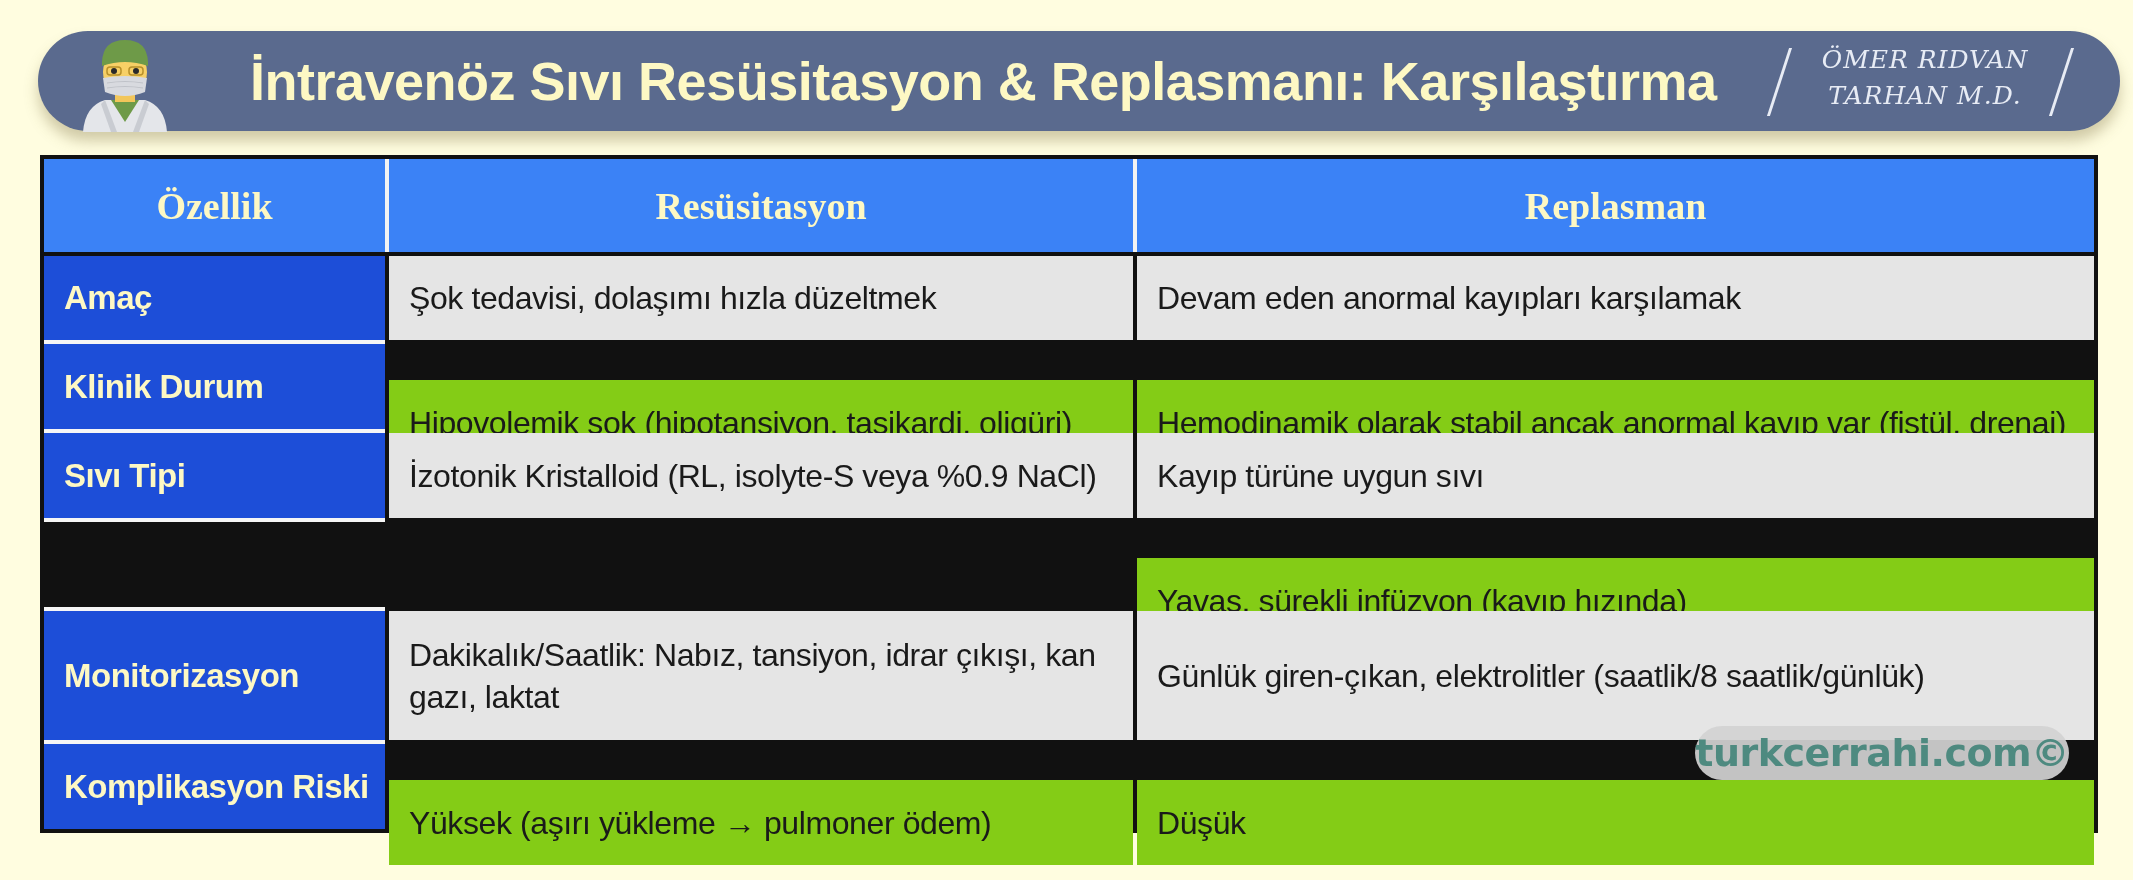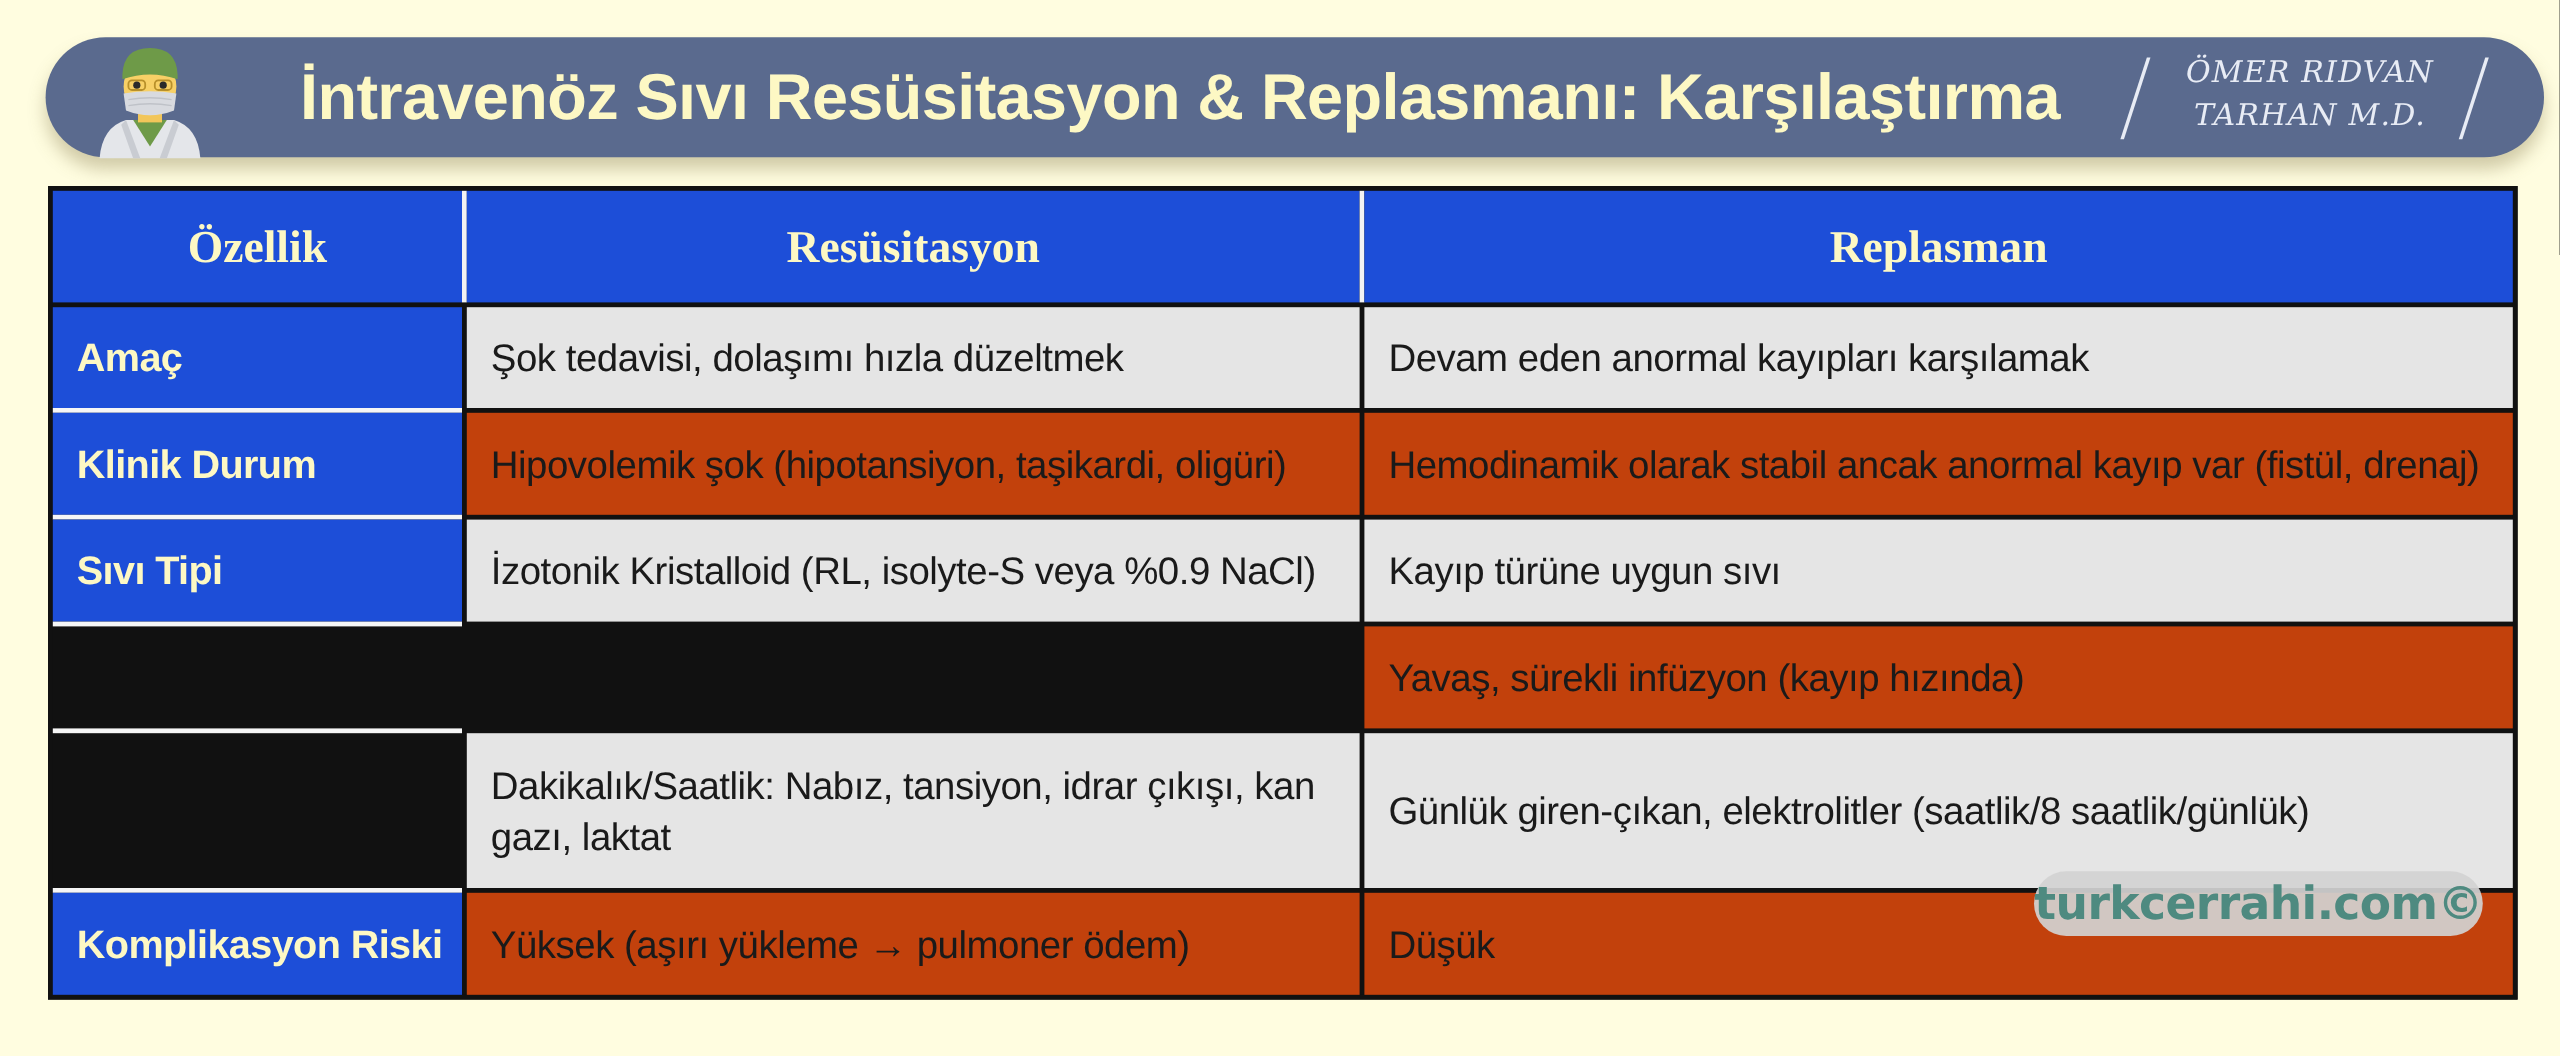--- a/index.html
+++ b/index.html
@@ -8,30 +8,30 @@
   .avatar{position:absolute;left:75px;top:36px;width:100px;height:96px;}
   .title{position:absolute;left:250px;top:31px;width:1430px;height:100px;line-height:100px;text-align:left;color:#fdf8c4;font-weight:bold;font-size:54px;letter-spacing:-0.5px;white-space:nowrap;}
   .signature{position:absolute;left:1770px;top:40px;width:300px;height:80px;color:#e8ecf5;font-family:"DejaVu Serif",serif;font-style:italic;font-size:25px;line-height:32px;text-align:center;}
   .signature .slash{position:absolute;top:8px;width:3px;height:68px;background:#e8ecf5;transform:skewX(-18deg);}
   .signature .l1{position:absolute;left:35px;top:4px;width:240px;letter-spacing:1px;}
   .signature .l2{position:absolute;left:35px;top:40px;width:240px;letter-spacing:1px;}
 
   .table{position:absolute;left:40px;top:155px;width:2058px;height:678px;border:4px solid #111;background:#111;box-sizing:border-box;}
   .row{position:absolute;left:0;width:100%;box-sizing:border-box;}
   .cell{position:absolute;top:0;height:100%;box-sizing:border-box;display:flex;align-items:center;}
-  .hdr .cell{background:#1d4ed8;color:#fdf8c4;font-family:"Liberation Serif",serif;font-weight:bold;font-size:38px;justify-content:center;}
+  .hdr .cell{background:#3b82f6;color:#fdf8c4;font-family:"Liberation Serif",serif;font-weight:bold;font-size:38px;justify-content:center;}
   .c0{left:0;width:341px;}
   .c1{left:345px;width:744px;}
   .c2{left:1093px;width:957px;}
   .hdr .c0{width:341px;}
   .hdr .sep{position:absolute;top:0;width:4px;height:100%;background:#f3f3f3;}
   .lab{background:#1d4ed8;color:#fdf8c4;font-weight:bold;font-size:33px;padding-left:20px;letter-spacing:-0.5px;}
   .val{color:#1a1a1a;font-size:32px;padding-left:20px;padding-right:16px;line-height:42px;letter-spacing:-0.4px;}
   .odd .val{background:#e5e5e5;}
-  .even .val{background:#c2410c;}
+  .even .val{background:#84cc16;margin-top:36px;}
   .lab-sep{position:absolute;left:0;width:341px;height:4px;background:#f6f6f6;}
 
   .watermark{position:absolute;left:1695px;top:726px;width:374px;height:54px;border-radius:27px;background:rgba(210,210,210,0.92);color:#4e8a80;font-weight:bold;font-size:38px;line-height:54px;text-align:center;font-family:"DejaVu Sans",sans-serif;letter-spacing:-0.5px;}
 </style>
 </head>
 <body>
 
 <div class="banner"></div>
 
 <svg class="avatar" viewBox="0 0 100 96">
@@ -88,20 +88,21 @@
     <div class="cell c2 val">Kayıp türüne uygun sıvı</div>
   </div>
   <div class="lab-sep" style="top:359px;"></div>
 
   <div class="row even" style="top:363px;height:85px;">
     <div class="cell c2 val">Yavaş, sürekli infüzyon (kayıp hızında)</div>
   </div>
   <div class="lab-sep" style="top:448px;"></div>
 
   <div class="row odd" style="top:452px;height:129px;">
+    <div class="cell c0 lab">Monitorizasyon</div>
     <div class="cell c1 val">Dakikalık/Saatlik: Nabız, tansiyon, idrar çıkışı, kan gazı, laktat</div>
     <div class="cell c2 val">Günlük giren-çıkan, elektrolitler (saatlik/8 saatlik/günlük)</div>
   </div>
   <div class="lab-sep" style="top:581px;"></div>
 
   <div class="row even" style="top:585px;height:85px;">
     <div class="cell c0 lab">Komplikasyon Riski</div>
     <div class="cell c1 val">Yüksek (aşırı yükleme → pulmoner ödem)</div>
     <div class="cell c2 val">Düşük</div>
   </div>

